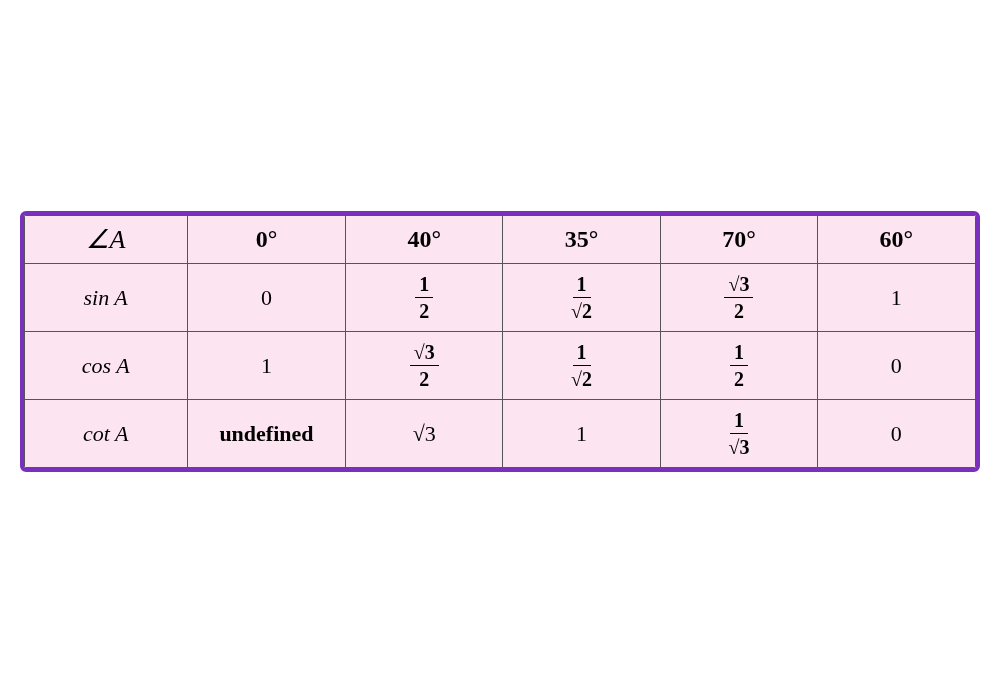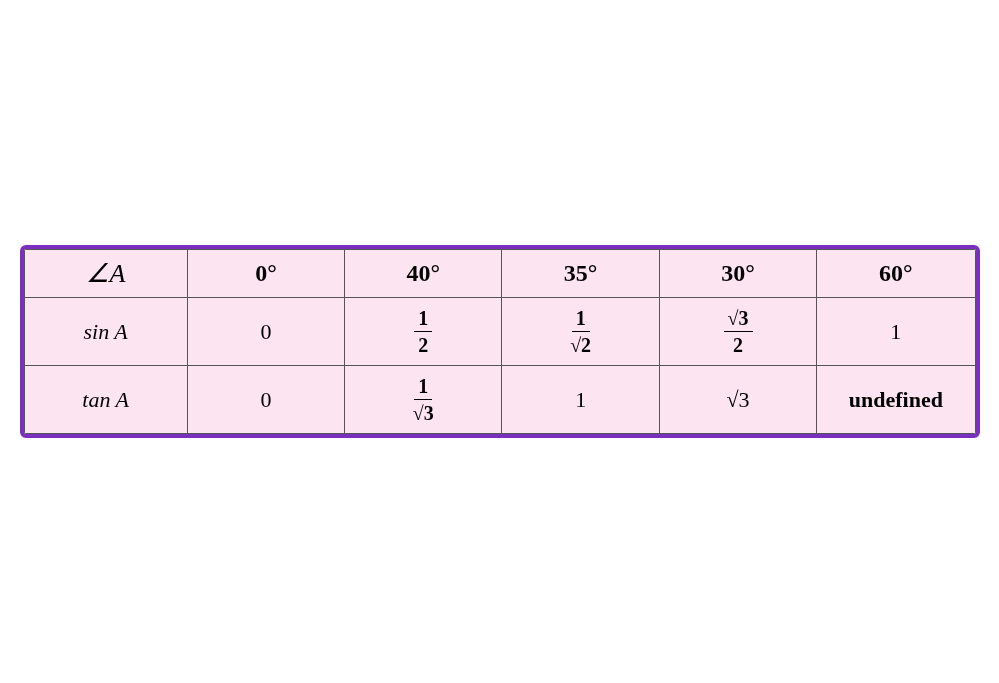--- a/index.html
+++ b/index.html
@@ -79,21 +79,21 @@
   <table>
 
     <tbody>
         <tr class="header-row">
       <td class="col-func">
         <span class="angle-label">∠<em>A</em></span>
       </td>
       <td class="col-angle"><span><b>0°</b></span></td>
       <td class="col-angle"><span><b>40°</b></span></td>
       <td class="col-angle"><span><b>35°</b></span></td>
-      <td class="col-angle"><span><b>30°</b></span></td>
+      <td class="col-angle"><span><b>70°</b></span></td>
       <td class="col-angle"><span><b>60°</b></span></td>
     </tr>
 
     <tr>
       <td class="col-func row-label">sin <em>A</em></td>
       <td>0</td>
       <td>
         <span class="frac">
           <span class="num">1</span>
           <span class="den">2</span>
@@ -107,32 +107,55 @@
       </td>
       <td>
         <span class="frac">
           <span class="num">√3</span>
           <span class="den">2</span>
         </span>
       </td>
       <td>1</td>
     </tr>
 
+    <tr>
+      <td class="col-func row-label">cos <em>A</em></td>
+      <td>1</td>
+      <td>
+        <span class="frac">
+          <span class="num">√3</span>
+          <span class="den">2</span>
+        </span>
+      </td>
+      <td>
+        <span class="frac">
+          <span class="num">1</span>
+          <span class="den">√2</span>
+        </span>
+      </td>
+      <td>
+        <span class="frac">
+          <span class="num">1</span>
+          <span class="den">2</span>
+        </span>
+      </td>
+      <td>0</td>
+    </tr>
+
+
+
 
     <tr>
-      <td class="col-func row-label">tan <em>A</em></td>
-      <td>0</td>
+      <td class="col-func row-label">cot <em>A</em></td>
+      <td><b>undefined</b></td>
+      <td>√3</td>
+      <td>1</td>
       <td>
         <span class="frac">
           <span class="num">1</span>
           <span class="den">√3</span>
         </span>
       </td>
-      <td>1</td>
-      <td>√3</td>
-      <td><b>undefined</b></td>
+      <td>0</td>
     </tr>
-
-
-
   </tbody>
     </table>
 </div>
 
 </body></html>

